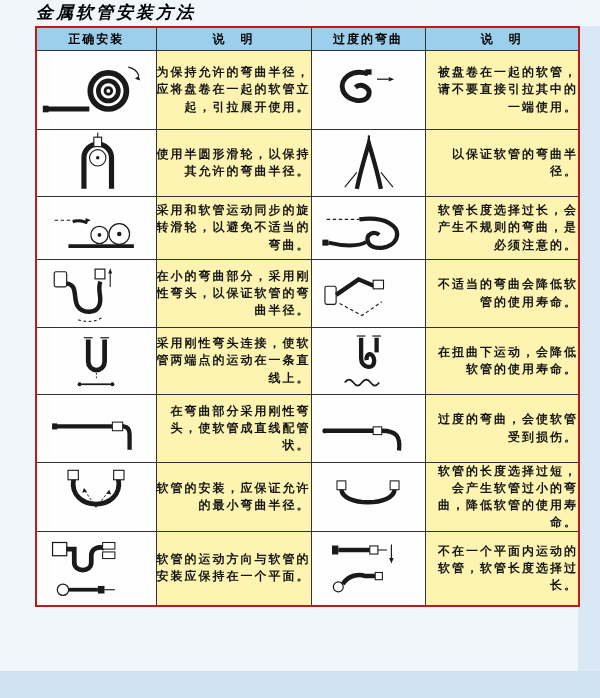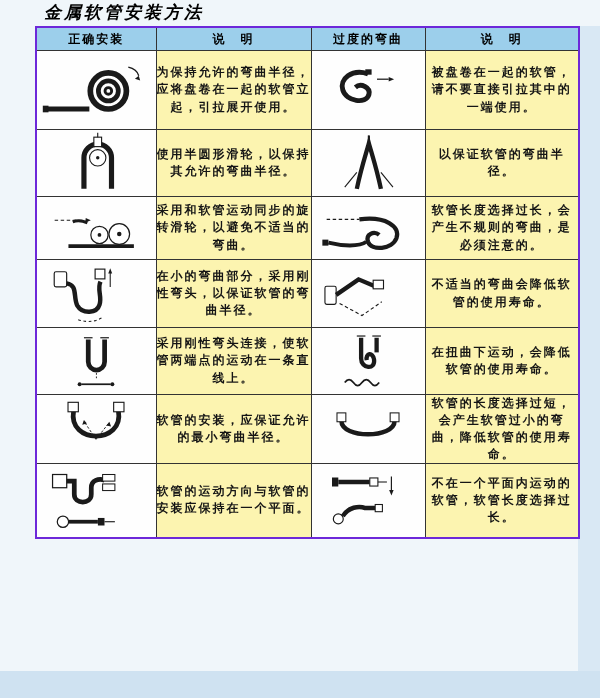--- a/index.html
+++ b/index.html
@@ -4,39 +4,39 @@
 <style>
   html,body{
     margin:0;padding:0;width:600px;height:698px;overflow:hidden;
     background:#f0f6fa;
     font-family:"DejaVu Sans",sans-serif;
   }
   .page{position:relative;width:600px;height:698px;}
   .bottom-band{position:absolute;left:0;top:671px;width:600px;height:27px;background:#cfe2f1;}
   .side-band{position:absolute;right:0;top:26px;width:22px;height:672px;background:#d9e8f4;}
   .page-title{
-    position:absolute;left:44px;top:1px;
+    position:absolute;left:36px;top:1px;
     font-family:"DejaVu Serif",serif;font-style:italic;font-weight:bold;
     font-size:17px;letter-spacing:3px;color:#000;
   }
   table.hose{
     position:absolute;left:35px;top:26px;z-index:2;
     border-collapse:collapse;table-layout:fixed;
-    border:2px solid #6d28d9;background:#fff;
+    border:2px solid #b91c1c;background:#fff;
   }
   table.hose th,table.hose td{border:1px solid #333;padding:0;overflow:hidden;}
   th.hdr{
     background:#9ccfeb;color:#000;font-size:12px;font-weight:bold;
     letter-spacing:2px;height:22px;text-align:center;
   }
   td.img-cell{background:#fefefe;text-align:center;vertical-align:middle;}
   td.desc-cell{
     background:#fcf4b0;color:#151515;font-size:12px;font-weight:bold;
     line-height:1.42;letter-spacing:2px;vertical-align:middle;
-    padding:4px 6px 4px 9px;text-align:center;
+    padding:4px 6px 4px 9px;text-align:right;
   }
   tr.r1{height:79px}tr.r2{height:67px}tr.r3{height:52px}tr.r4{height:68px}
   tr.r5{height:66px}tr.r6{height:67px}tr.r7{height:68px}tr.r8{height:68px}tr.r9{height:74px}
   svg.illus{display:block;margin:0 auto;}
 </style>
 </head>
 <body>
 
 <div class="page">
   <div class="side-band"></div>
@@ -173,20 +173,38 @@
             <path d="M52,9 V33 C52,45 69,47 67,34 C65.5,25 57,27 58.5,35" stroke-width="5"></path>
             <path d="M70,9 V26" stroke-width="5"></path>
             <line x1="47" y1="7" x2="57" y2="7" stroke-width="1.4"></line>
             <line x1="65" y1="7" x2="75" y2="7" stroke-width="1.4"></line>
             <path d="M33,61 q5,-7 10,0 t10,0 t10,0 t10,0" stroke-width="2"></path>
           </svg>
         </td>
         <td class="desc-cell">在扭曲下运动，会降低软管的使用寿命。</td>
       </tr>
 
+      <tr class="r7">
+        <td class="img-cell">
+          <svg class="illus" width="114" height="62" viewBox="0 0 120 72" fill="none" stroke="#1a1a1a">
+            <path d="M13,33 H92 q7,1 7,9 V60" stroke-width="5"></path>
+            <rect x="79" y="28" width="12" height="10" stroke-width="1.2" fill="#fff"></rect>
+            <rect x="9" y="29.5" width="6" height="7" fill="#1a1a1a" stroke="none"></rect>
+          </svg>
+        </td>
+        <td class="desc-cell">在弯曲部分采用刚性弯头，使软管成直线配管状。</td>
+        <td class="img-cell">
+          <svg class="illus" width="108" height="62" viewBox="0 0 120 72" fill="none" stroke="#1a1a1a">
+            <path d="M12,38 H76 C93,38 98,45 96,61" stroke-width="5"></path>
+            <circle cx="10" cy="38" r="3" fill="#1a1a1a" stroke="none"></circle>
+            <rect x="66" y="33.5" width="10" height="9" stroke-width="1.2" fill="#fff"></rect>
+          </svg>
+        </td>
+        <td class="desc-cell">过度的弯曲，会使软管受到损伤。</td>
+      </tr>
 
       <tr class="r8">
         <td class="img-cell">
           <svg class="illus" width="112" height="62" viewBox="0 0 120 72" fill="none" stroke="#1a1a1a">
             <path d="M34,15 C27,54 93,54 86,15" stroke-width="5.5"></path>
             <rect x="27.5" y="5" width="12" height="11" stroke-width="1.3" fill="#fff"></rect>
             <rect x="80.5" y="5" width="12" height="11" stroke-width="1.3" fill="#fff"></rect>
             <path d="M60,48 L46,27 M60,48 L75,29" stroke-width="1.1" stroke-dasharray="3,2"></path>
             <path d="M44,31 l2,-5.5 3.5,4 z" fill="#1a1a1a" stroke="none"></path>
             <path d="M72,32 l3.5,-4.5 2,5.5 z" fill="#1a1a1a" stroke="none"></path>

